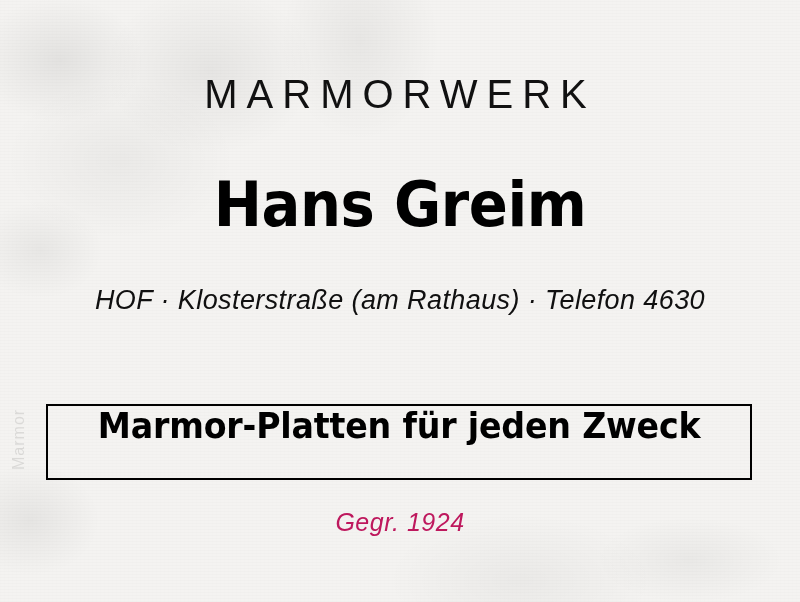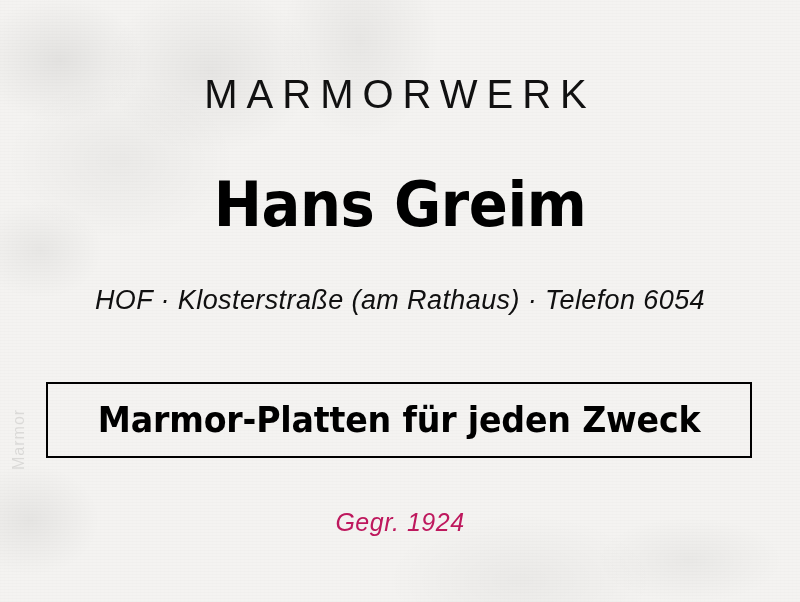--- a/index.html
+++ b/index.html
@@ -104,28 +104,27 @@
     font-family: "Liberation Sans", sans-serif;
     font-style: italic;
     font-size: 27px;
     font-weight: 400;
     letter-spacing: 0.4px;
     color: #101010;
   }
 
   .slogan-box {
     position: absolute;
-    top: 382px;
+    top: 404px;
     left: 46px;
     width: 706px;
     height: 76px;
     border: 2px solid #000000;
     box-sizing: border-box;
     display: flex;
-    align-items: center;
     justify-content: center;
   }
   .slogan-text {
     font-family: "DejaVu Sans", sans-serif;
     font-size: 35px;
     font-weight: 700;
     color: #000000;
     letter-spacing: -0.2px;
     transform: scaleX(0.95);
     white-space: nowrap;
@@ -152,21 +151,21 @@
   <div class="paper-noise"></div>
   <div class="paper-noise2"></div>
   <div class="bleed-through">Marmor</div>
 
   <div class="content">
 
     <div class="line-marmorwerk">MARMORWERK</div>
 
     <div class="line-name">Hans Greim</div>
 
-    <div class="line-address">HOF · Klosterstraße (am Rathaus) · Telefon 6054</div>
+    <div class="line-address">HOF · Klosterstraße (am Rathaus) · Telefon 4630</div>
 
     <div class="slogan-box">
       <div class="slogan-text">Marmor-Platten für jeden Zweck</div>
     </div>
 
     <div class="line-founded">Gegr. 1924</div>
 
   </div>
 </div>
 

